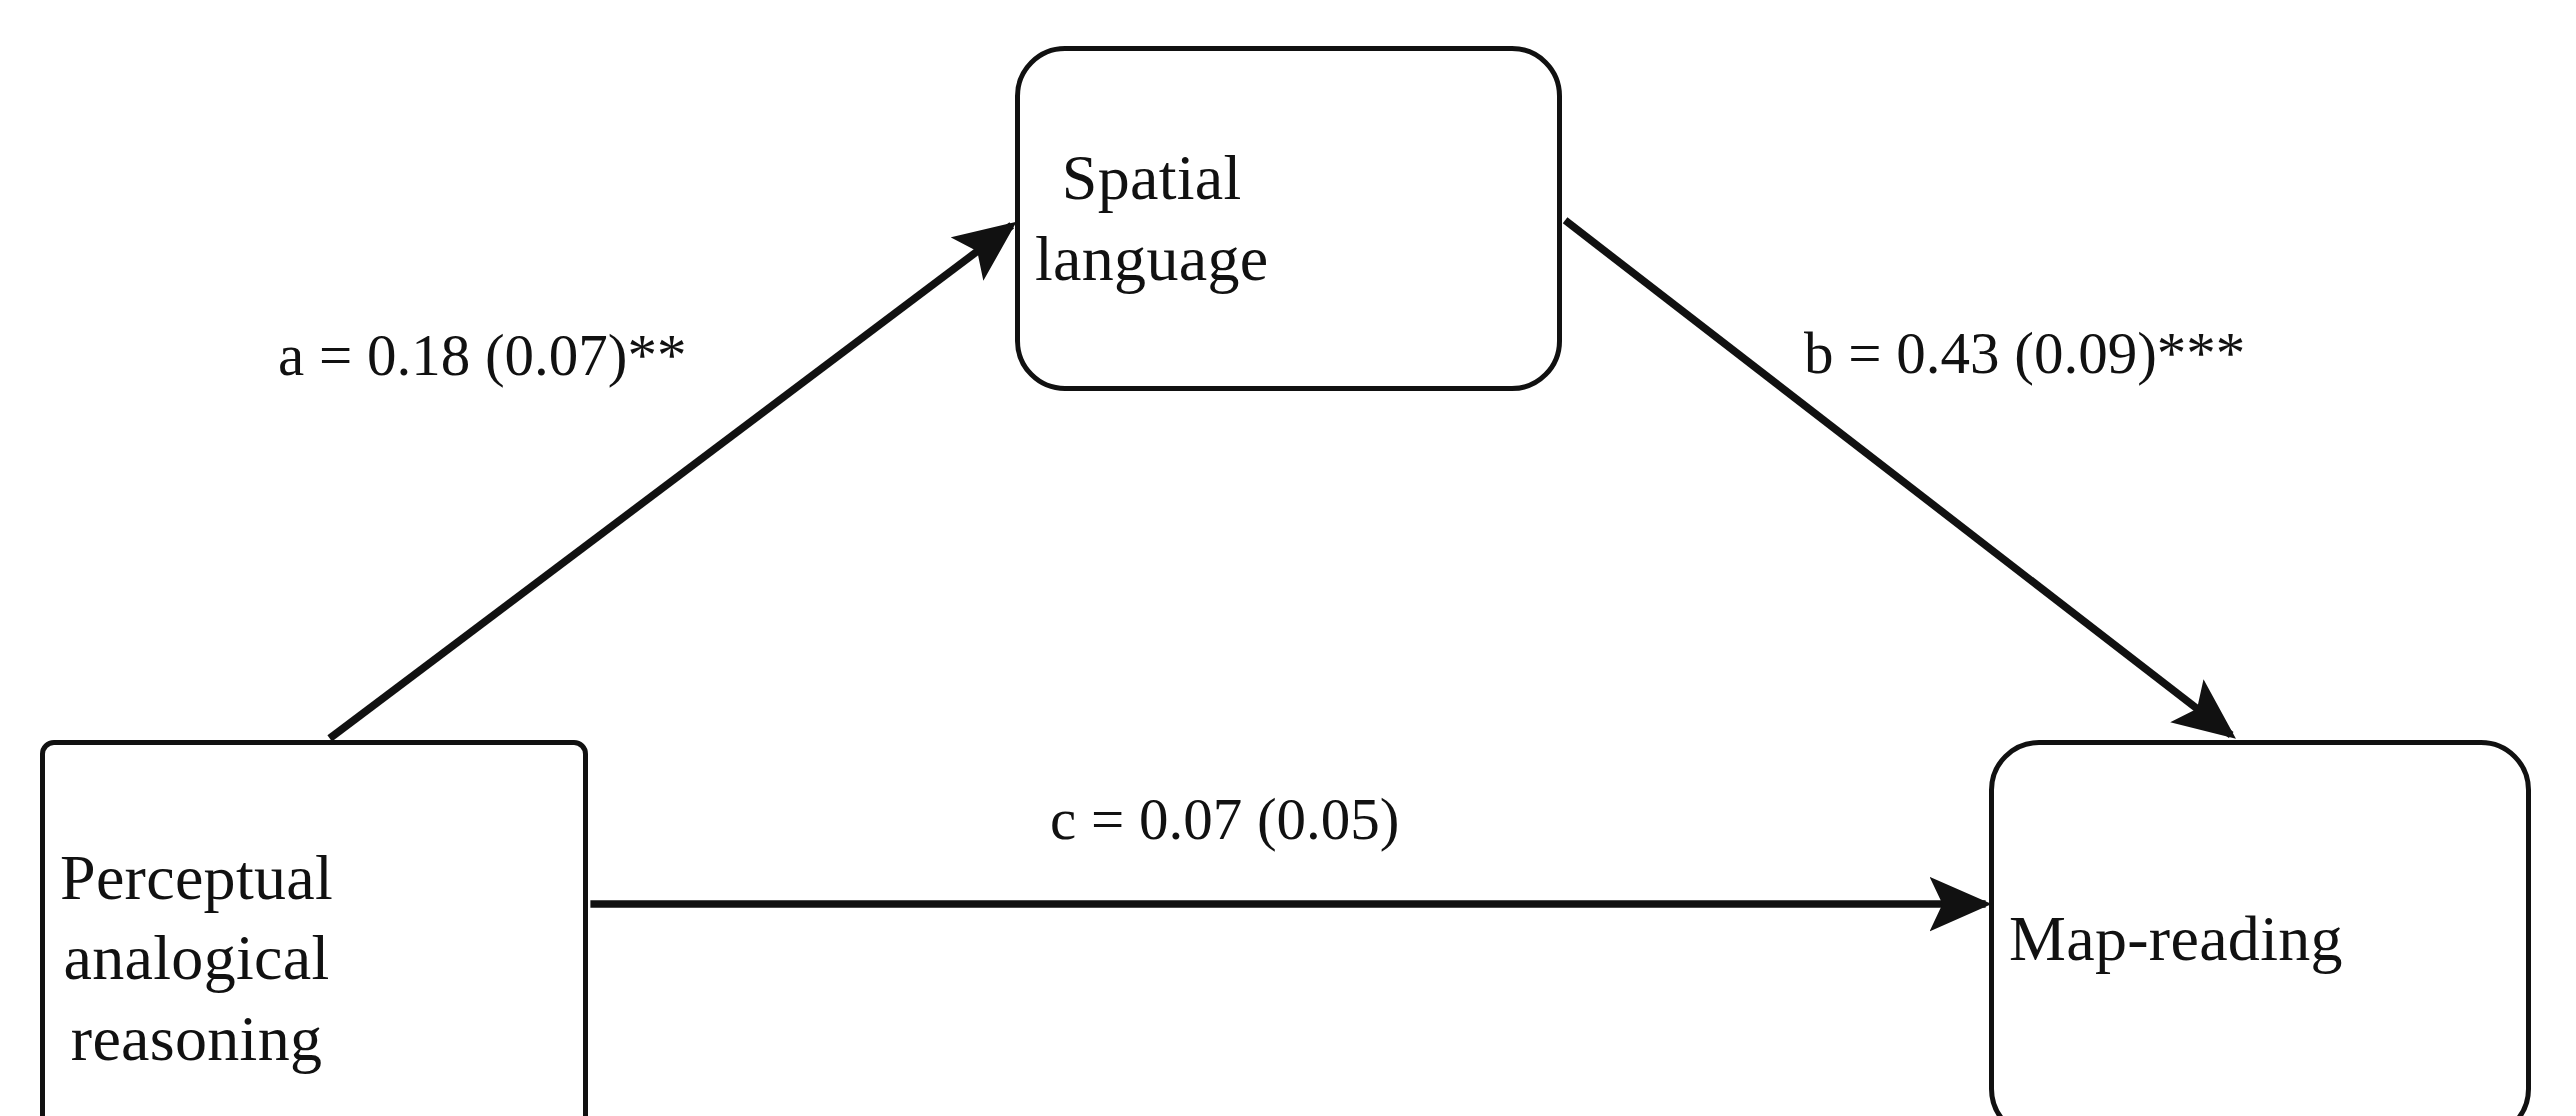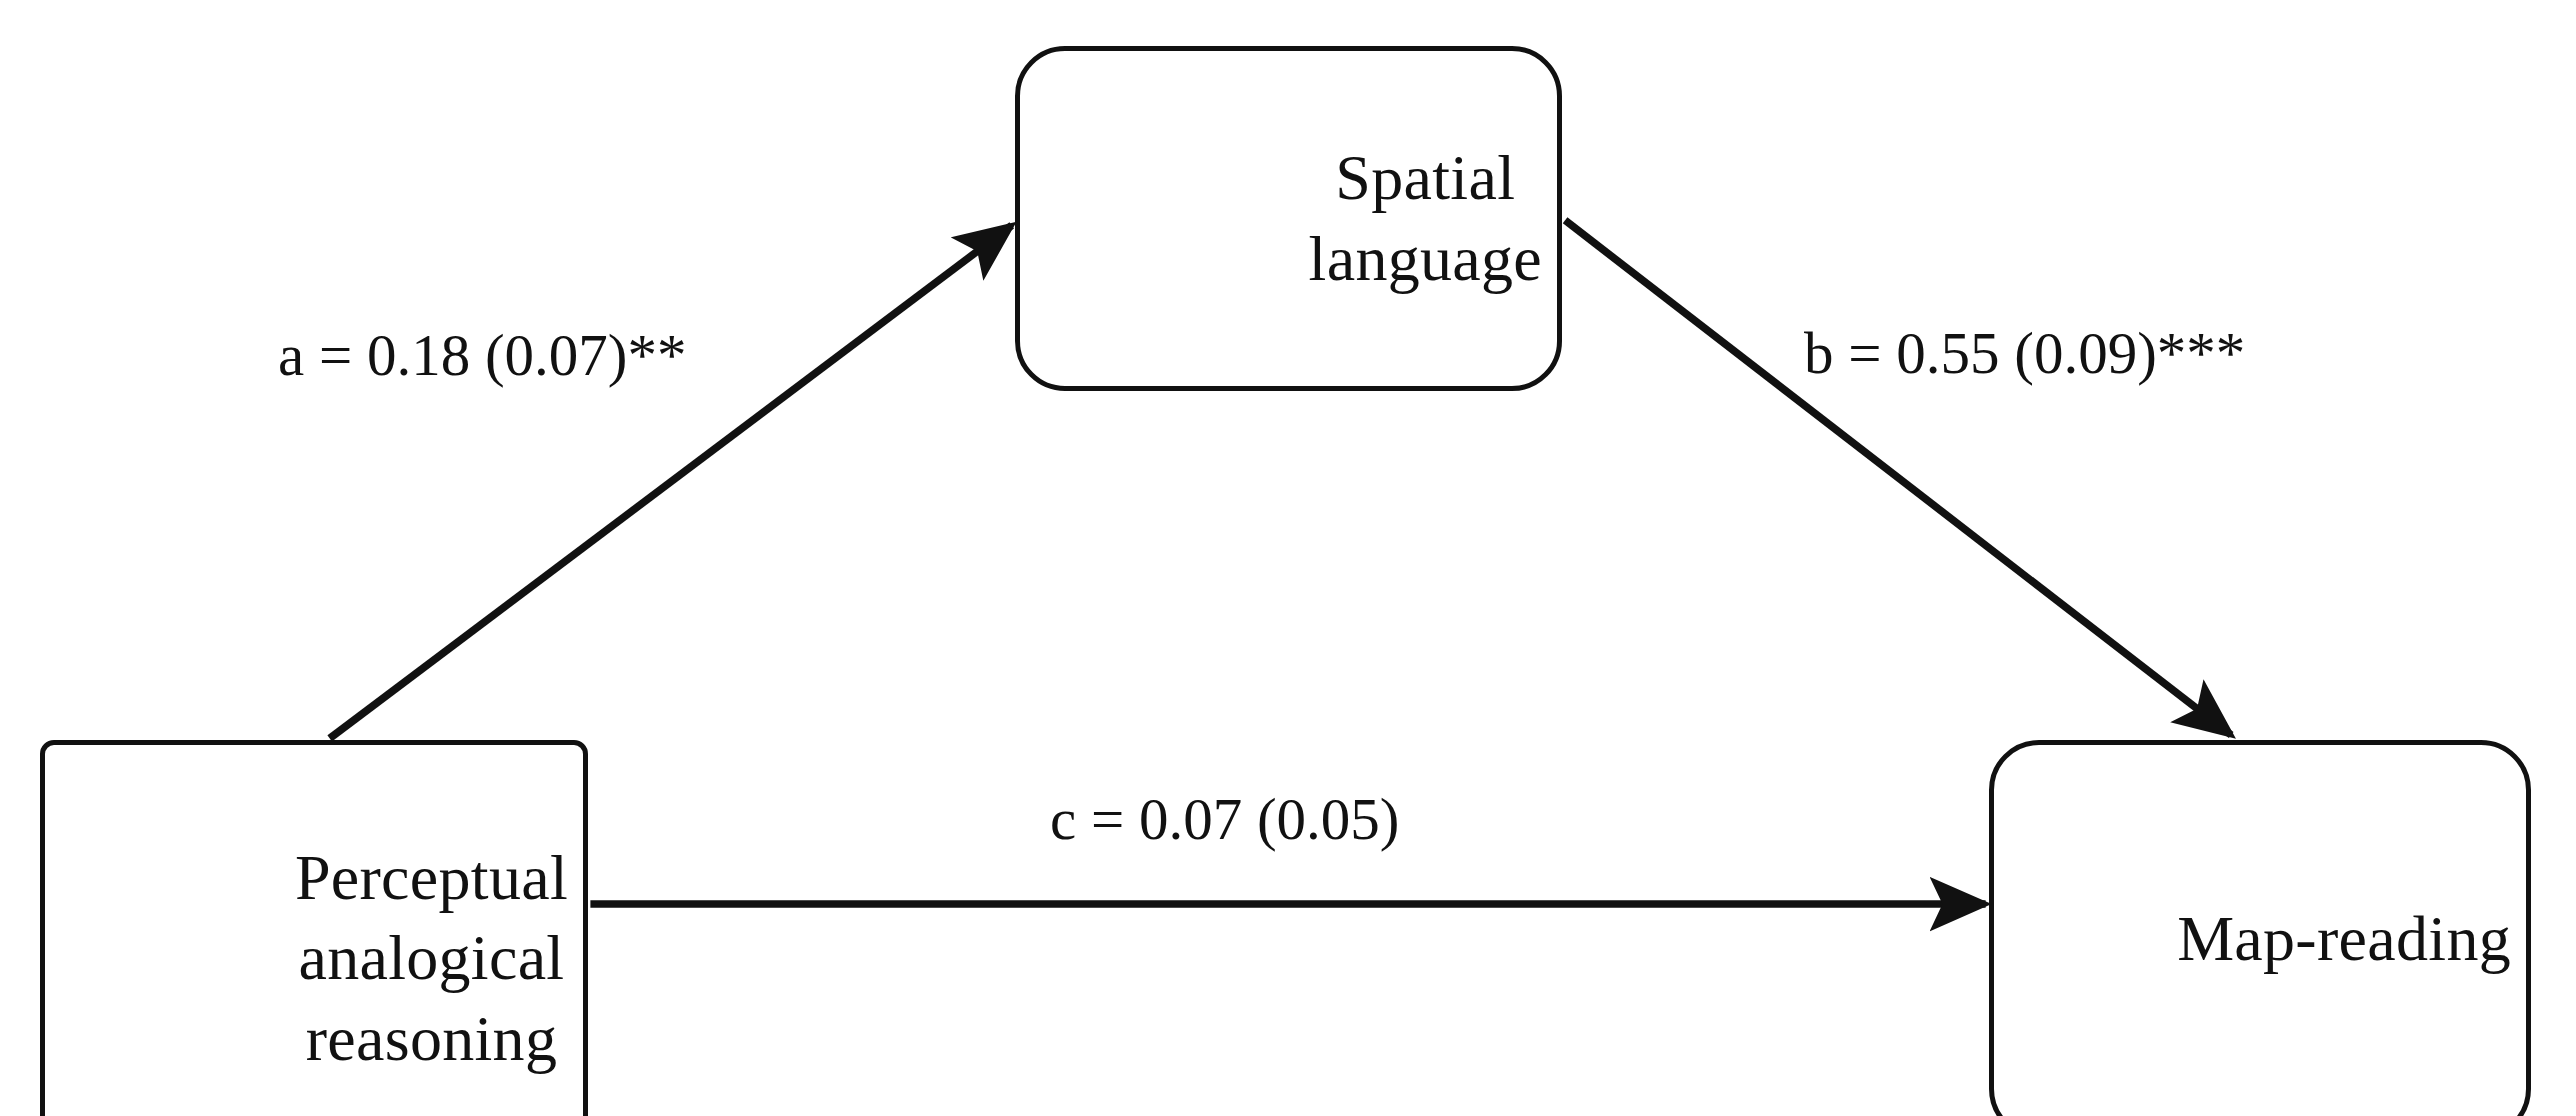--- a/index.html
+++ b/index.html
@@ -24,21 +24,21 @@
     height: 1116px;
   }
   .node-box {
     position: absolute;
     box-sizing: border-box;
     border: 5.9px solid #111111;
     border-radius: 50px;
     background: #ffffff;
     display: flex;
     align-items: center;
-    justify-content: flex-end;
+    justify-content: flex-start;
     text-align: center;
   }
   .node-label {
     font-size: 64px;
     line-height: 1.26;
     letter-spacing: 0.3px;
     color: #111111;
     padding: 0 15px;
     white-space: pre-line;
   }
@@ -114,19 +114,19 @@
 analogical
 reasoning</span>
   </div>
 
   <div class="node-box" id="node-map-reading">
     <span class="node-label">Map-reading</span>
   </div>
 
   <div class="path-label" id="label-path-a">a = 0.18 (0.07)**</div>
 
-  <div class="path-label" id="label-path-b">b = 0.55 (0.09)***</div>
+  <div class="path-label" id="label-path-b">b = 0.43 (0.09)***</div>
 
   <div class="path-label" id="label-path-c">c = 0.07 (0.05)</div>
 
 
 </div>
 
 
 </body></html>

